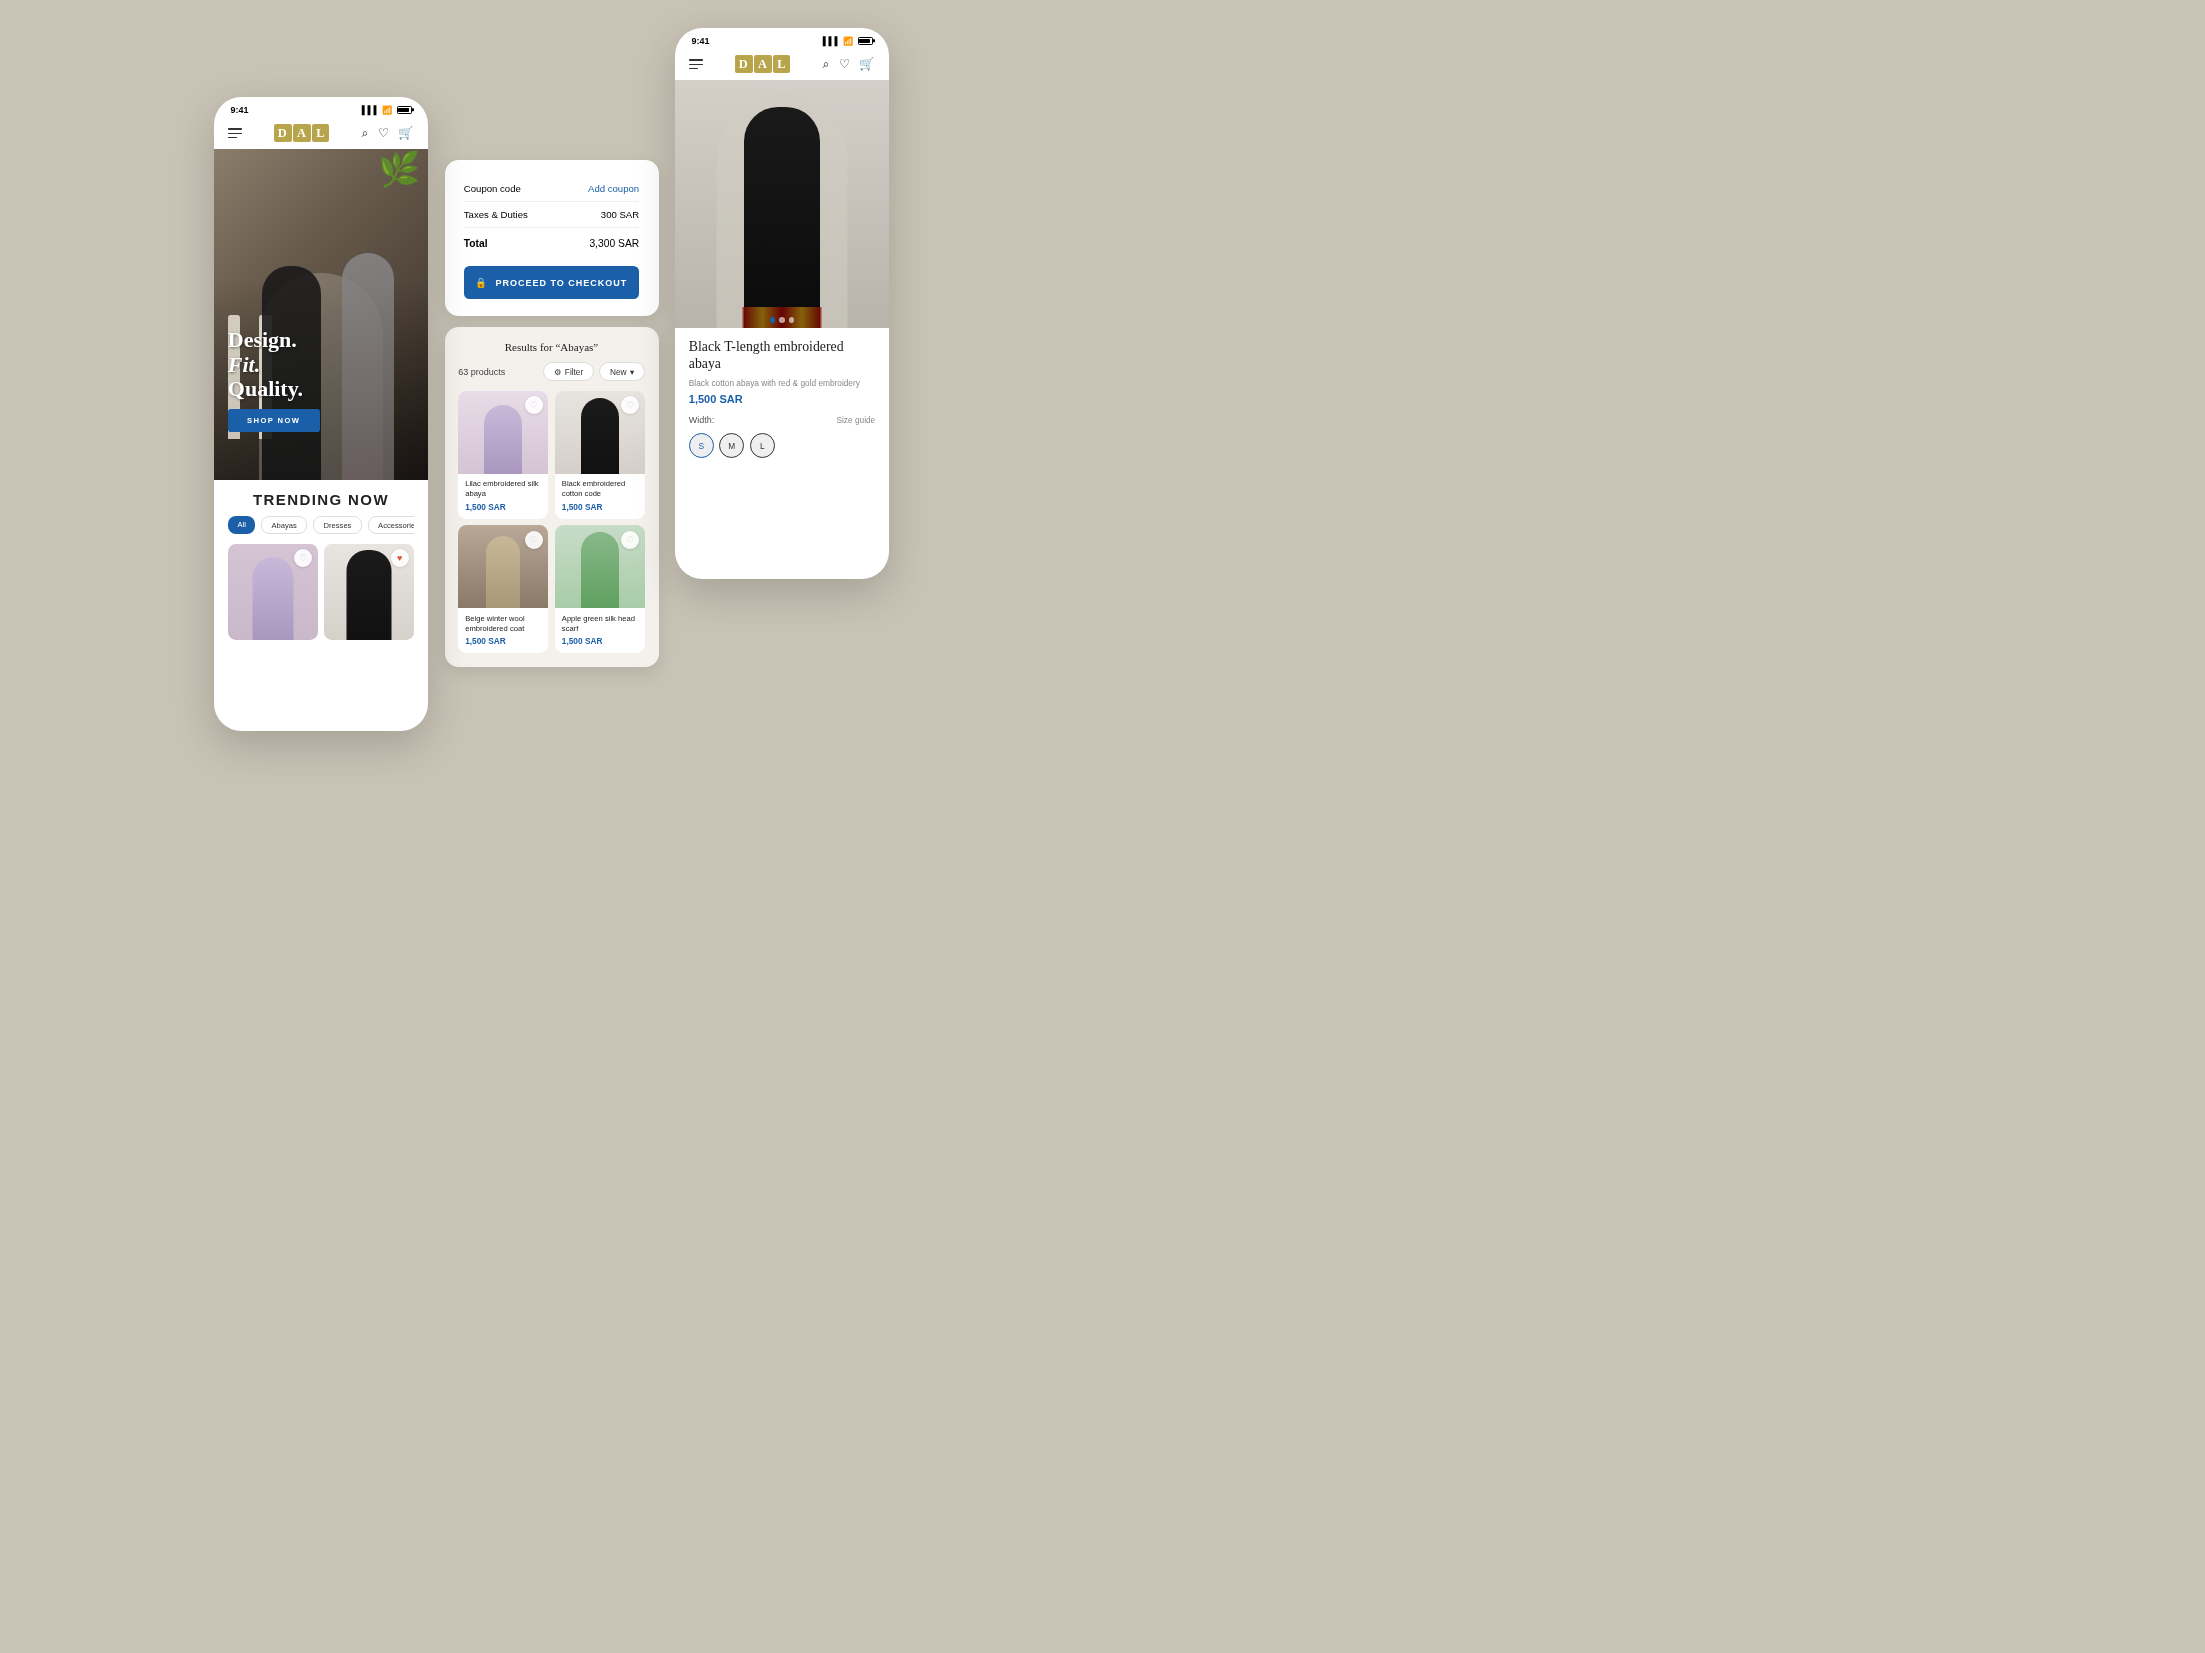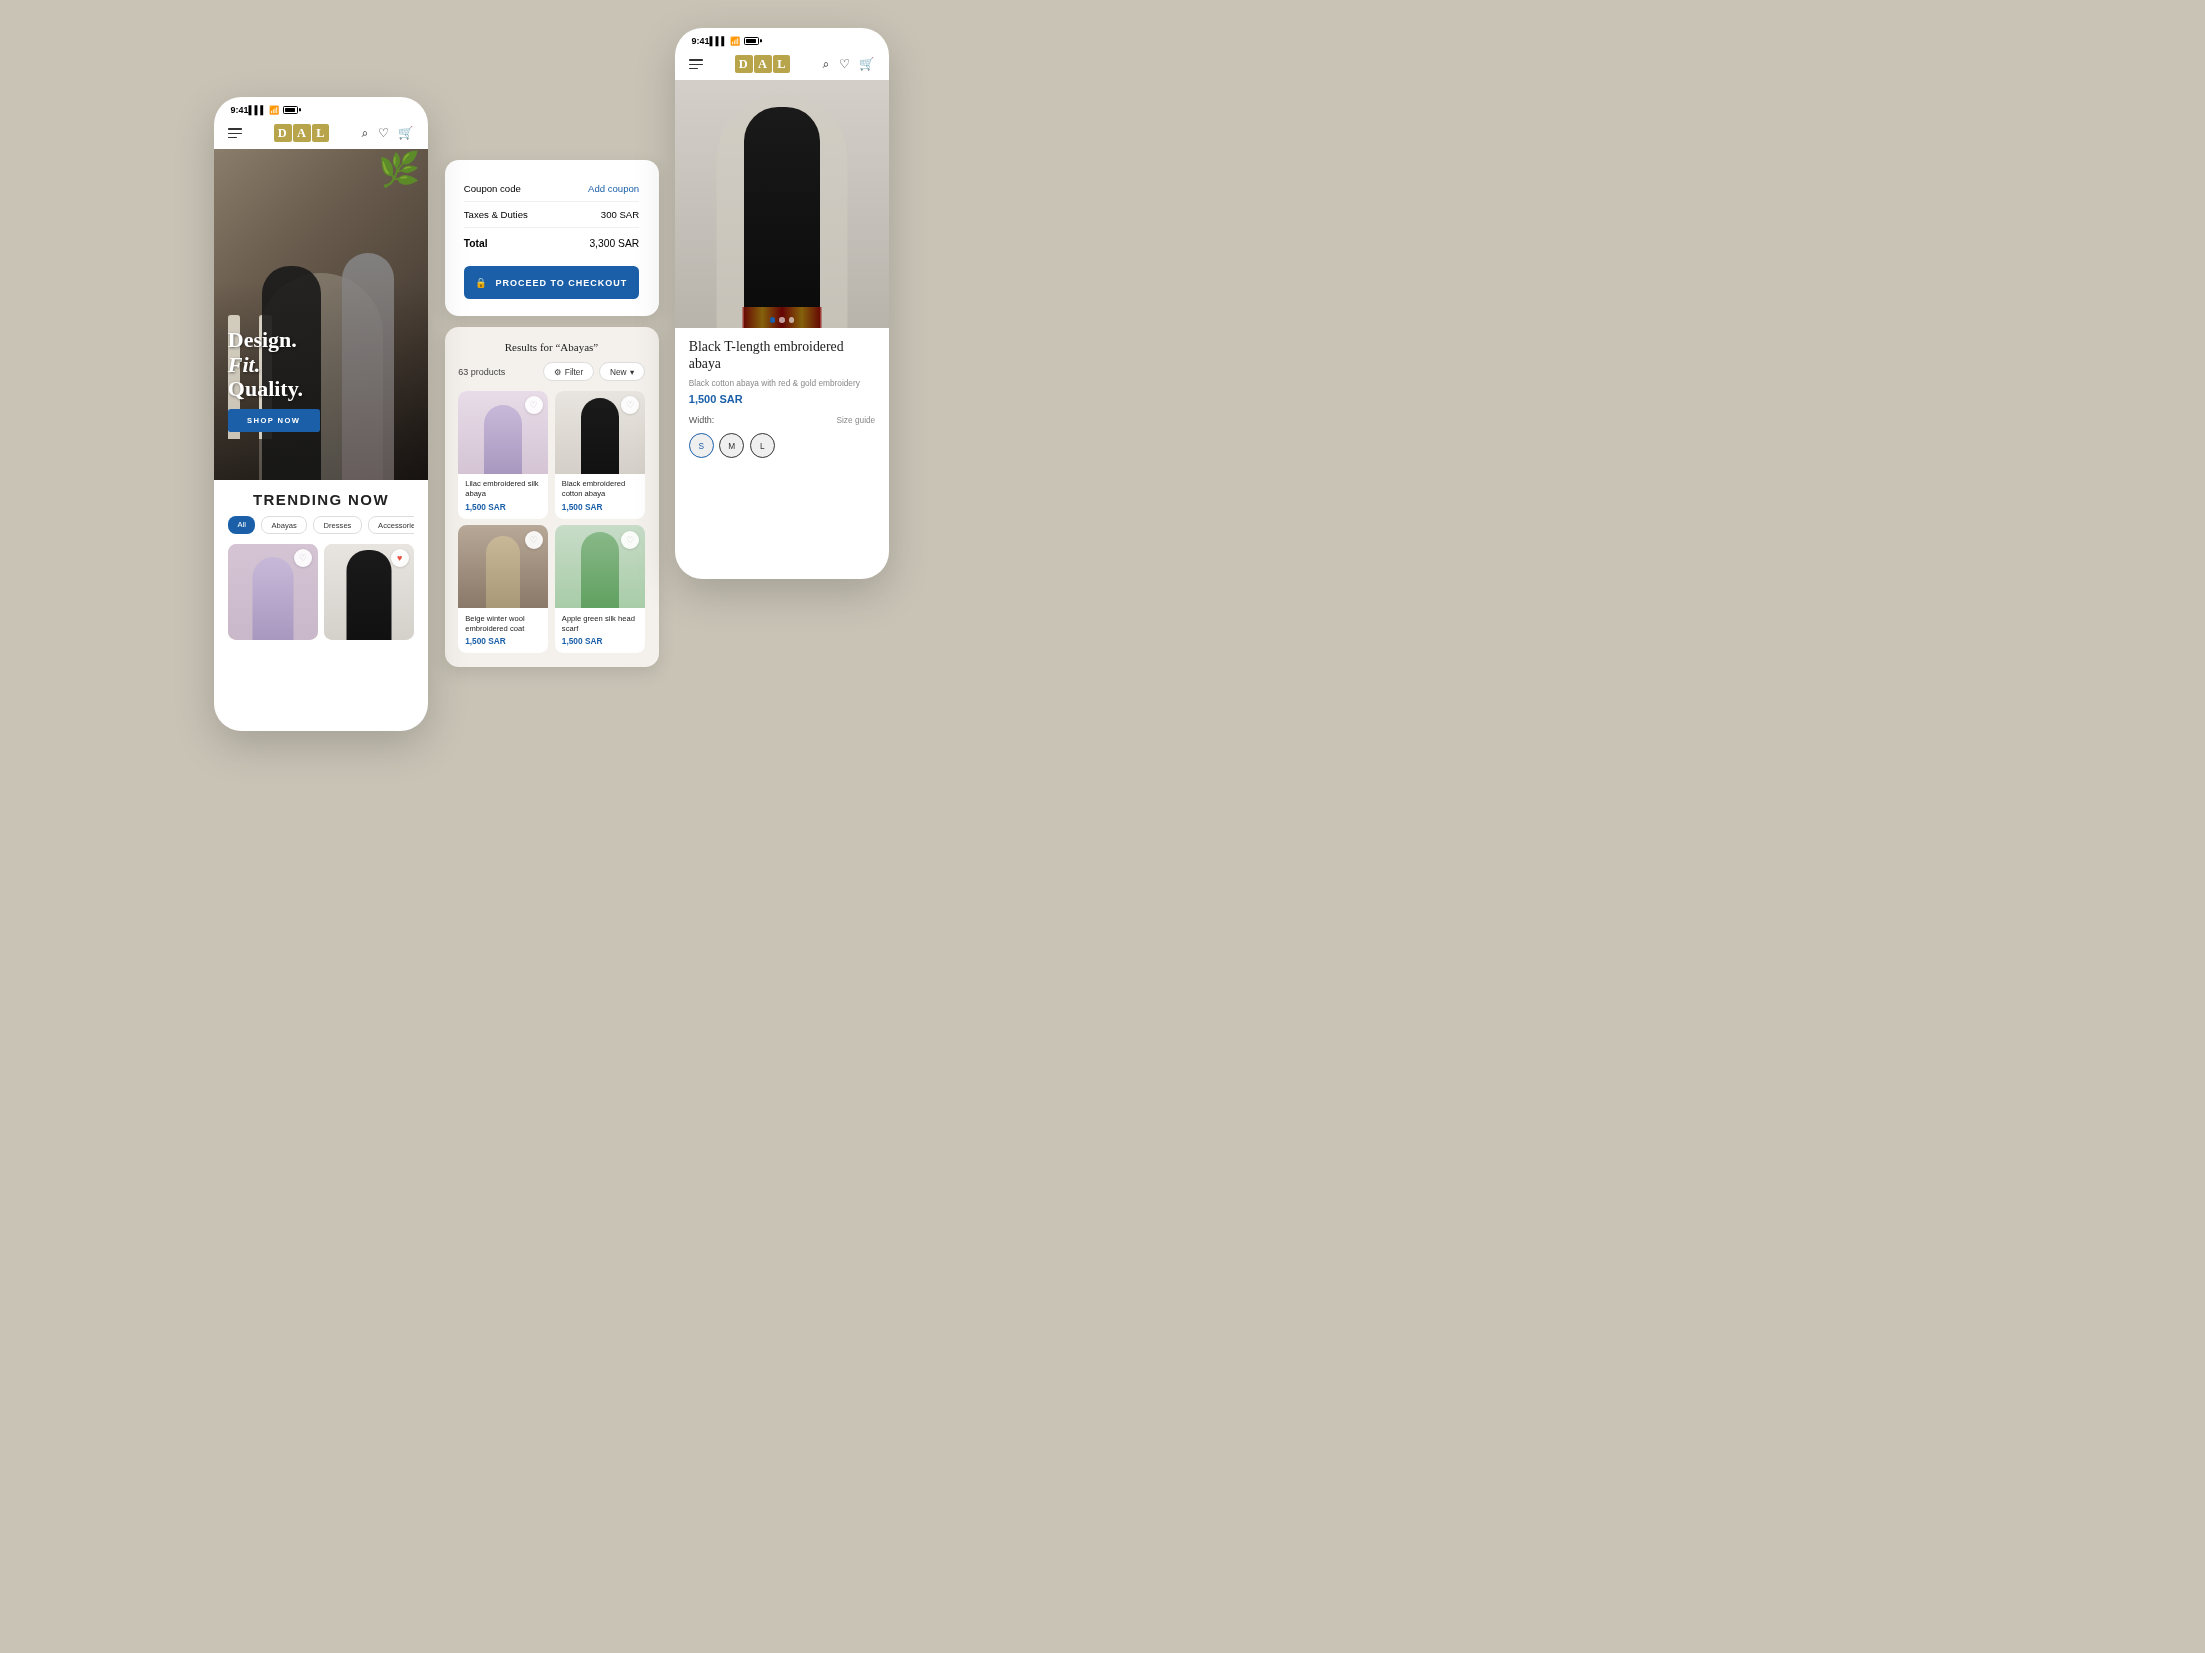--- a/index.html
+++ b/index.html
@@ -31,21 +31,21 @@
 
     .phone-3 {
       width: 214px;
       height: 551px;
       align-self: flex-start;
     }
 
     
     .status-bar {
       display: flex;
-      justify-content: flex-start;
+      justify-content: space-between;
       align-items: center;
       padding: 8.3px 16.5px 4.1px;
       font-size: 9px;
       font-family: sans-serif;
       font-weight: 600;
     }
     .status-icons { display: flex; align-items: center; gap: 3.4px; font-size: 8.3px; }
     .battery-icon {
       width: 15px; height: 7.6px; border: 1px solid #000; border-radius: 1.4px; position: relative; display: inline-block;
     }
@@ -542,21 +542,21 @@
           <div class="product-price">1,500 SAR</div>
         </div>
       </div>
 
       <div class="product-card">
         <div class="product-img img-black">
           <div style="position:absolute;bottom:0;left:50%;transform:translateX(-50%);width:38px;height:76px;background:linear-gradient(180deg,#1a1a1a,#111);border-radius:19.3px 19.3px 0 0"></div>
           <div class="wishlist-btn default">♡</div>
         </div>
         <div class="product-info">
-          <div class="product-name">Black embroidered cotton abaya</div>
+          <div class="product-name">Black embroidered cotton code</div>
           <div class="product-price">1,500 SAR</div>
         </div>
       </div>
 
       <div class="product-card">
         <div class="product-img img-beige">
           <div style="position:absolute;bottom:0;left:50%;transform:translateX(-50%);width:34px;height:72px;background:linear-gradient(180deg,#c8b898,#a89878);border-radius:19.3px 19.3px 0 0"></div>
           <div class="wishlist-btn default">♡</div>
         </div>
         <div class="product-info">

